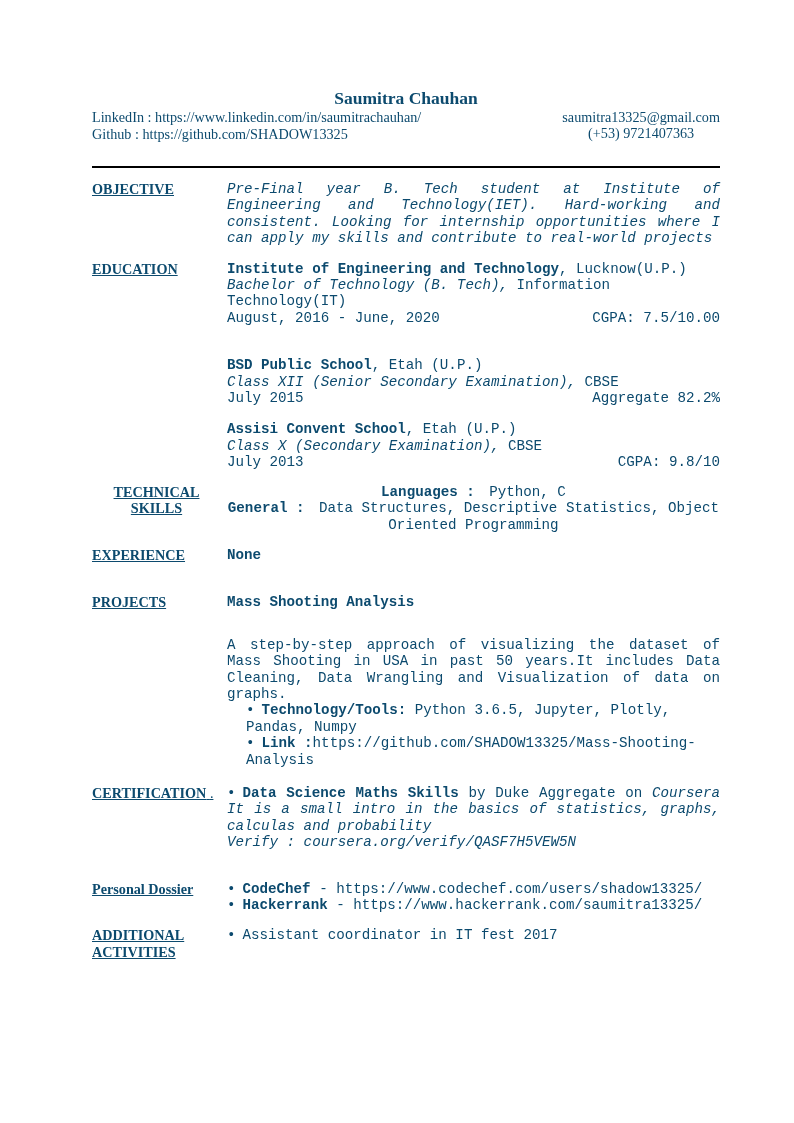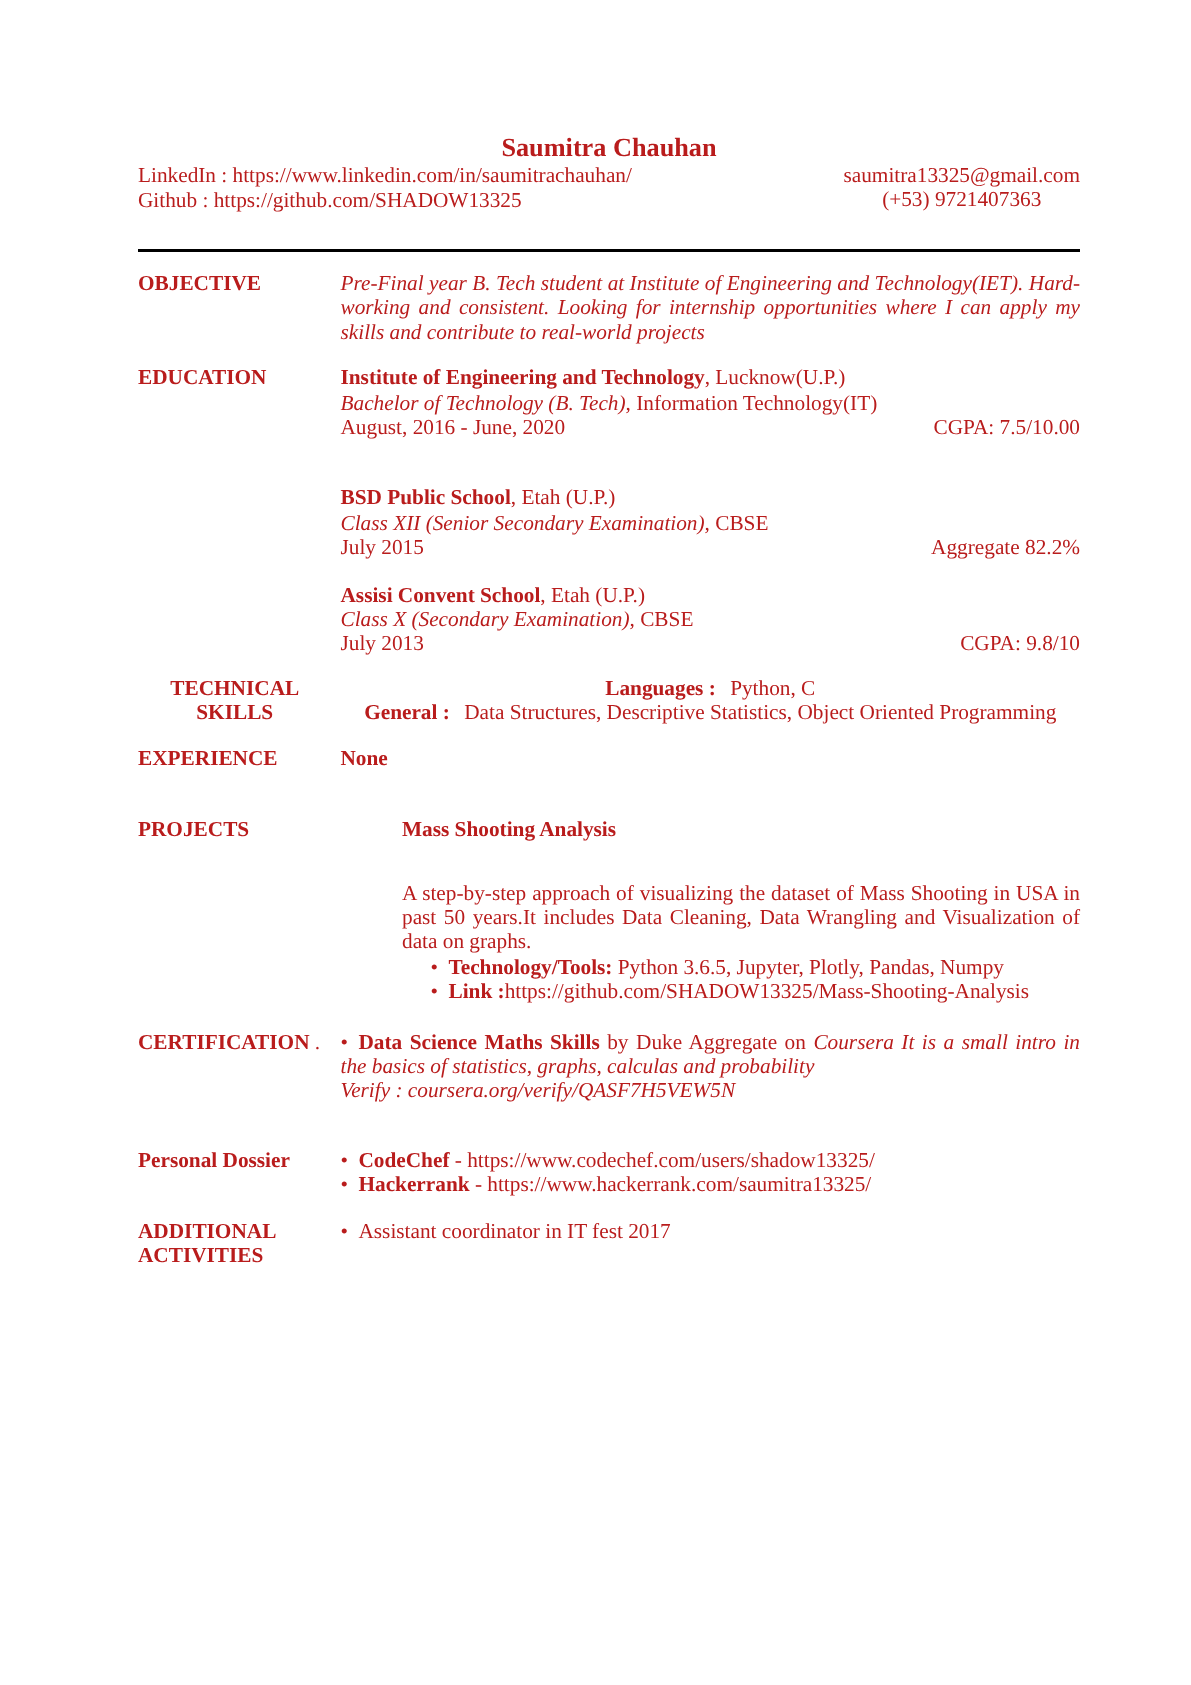--- a/index.html
+++ b/index.html
@@ -1,45 +1,45 @@
 <!DOCTYPE html>
 <html><head>
 <meta charset="utf-8">
 <style>
   html, body { margin: 0; padding: 0; background: #ffffff; }
   .page {
     width: 794px; height: 1123px; margin: 0 auto; background: #ffffff;
     font-family: "Liberation Serif", "DejaVu Serif", serif;
-    font-size: 14.2px; line-height: 16.4px; color: #b91c1c;
+    font-size: 14.2px; line-height: 16.4px; color: #0c4a6e;
     overflow: hidden; position: relative;
   }
   .inner { padding: 88px 74px 0 92px; }
   .name { text-align: center; font-weight: bold; font-size: 17.5px; line-height: 20px; }
   .contact { position: relative; height: 50px; }
   .contact-left { position: absolute; left: 0; bottom: 16px; }
   .contact-right { position: absolute; right: 0; top: 1px; text-align: center; }
   .rule { border-top: 2px solid #000; margin: 8px 0 13px 0; }
   .section { display: flex; align-items: flex-start; }
-  .label-col { flex: 0 0 129px; width: 129px; font-weight: bold; padding-right: 6px; }
-  .content-col { flex: 1; min-width: 0; }
+  .label-col { flex: 0 0 129px; width: 129px; font-weight: bold; padding-right: 6px; text-decoration: underline; }
+  .content-col { flex: 1; min-width: 0; font-family: Liberation Mono, monospace; }
   .b { font-weight: bold; }
   .it { font-style: italic; }
   .nb { font-weight: normal; }
   .just { text-align: justify; }
   .row-split { display: flex; justify-content: space-between; }
   .bullet { margin-right: 7px; }
   .proj-bullet { margin-left: 19px; }
   .term { margin-right: 6px; }
   .sec-objective { margin-bottom: 14px; }
   .sec-education { margin-bottom: 13px; }
   .edu-entry-0 { margin-bottom: 31px; }
   .edu-entry-1 { margin-bottom: 15px; }
   .sec-skills { margin-bottom: 14px; text-align: center; }
   .sec-experience { margin-bottom: 31px; }
-  .sec-projects { margin-bottom: 17px; gap: 41px; }
+  .sec-projects { margin-bottom: 17px; }
   .proj-title { margin-bottom: 26px; }
   .sec-certification { margin-bottom: 30px; }
   .sec-dossier { margin-bottom: 14px; }
 </style>
 </head>
 <body>
 
 <div class="page">
   <div class="inner">
 

